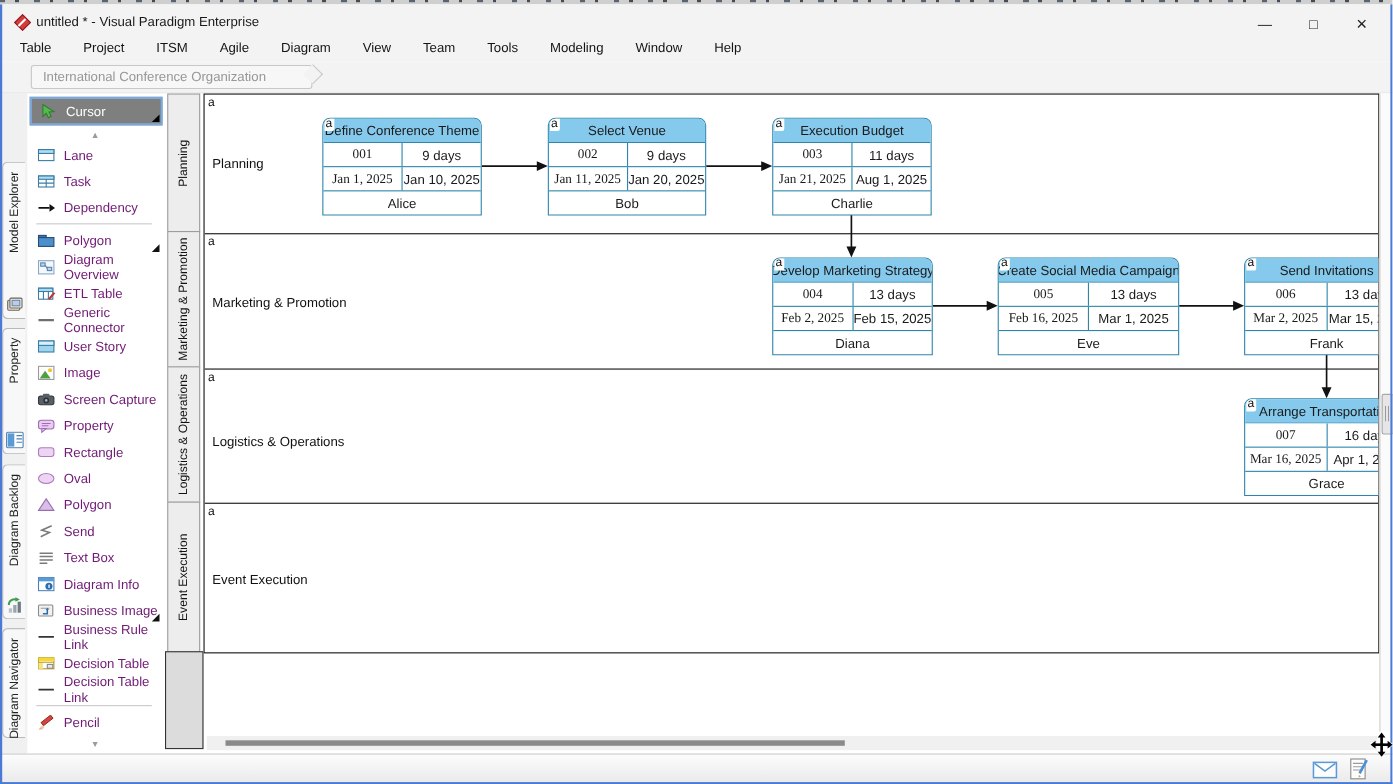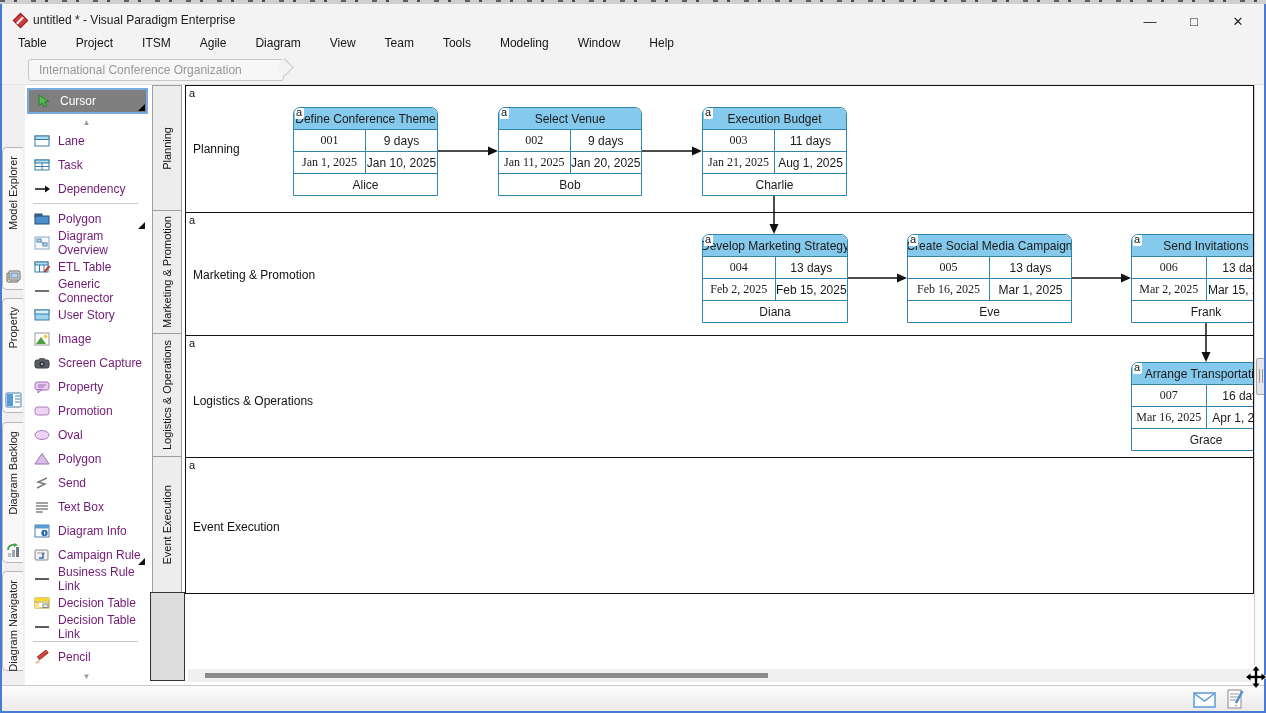--- a/index.html
+++ b/index.html
@@ -309,21 +309,21 @@
         </svg>
     </span>
     <span>Property</span>
   </div>
   <div class="pal-item">
     <span class="pal-icon">
       <svg width="17" height="14" viewBox="0 0 17 14">
           <rect x="1" y="3" width="14" height="8" rx="2.5" fill="#ecd4f2" stroke="#b07cc0"></rect>
         </svg>
     </span>
-    <span>Promotion</span>
+    <span>Rectangle</span>
   </div>
   <div class="pal-item">
     <span class="pal-icon">
       <svg width="17" height="14" viewBox="0 0 17 14">
           <ellipse cx="8" cy="7" rx="7" ry="4.5" fill="#ecd4f2" stroke="#b07cc0"></ellipse>
         </svg>
     </span>
     <span>Oval</span>
   </div>
   <div class="pal-item">
@@ -366,21 +366,21 @@
   </div>
   <div class="pal-item">
     <span class="pal-icon">
       <svg width="17" height="14" viewBox="0 0 17 14">
           <rect x="1" y="2" width="13" height="10" rx="1" fill="#f2f2f2" stroke="#8a8a8a"></rect>
           <line x1="3" y1="5" x2="11" y2="5" stroke="#9a9a9a"></line>
           <polyline points="5,10 9,10 9,6" fill="none" stroke="#2b6cb0" stroke-width="1.4"></polyline>
           <polygon points="7.5,6.5 9,4.5 10.5,6.5" fill="#2b6cb0"></polygon>
         </svg>
     </span>
-    <span>Campaign Rule</span>
+    <span>Business Image</span>
     <span class="corner"></span>
   </div>
   <div class="pal-item">
     <span class="pal-icon">
       <svg width="17" height="14" viewBox="0 0 17 14">
           <line x1="1" y1="7" x2="15" y2="7" stroke="#333" stroke-width="1.6"></line>
         </svg>
     </span>
     <span>Business Rule Link</span>
   </div>

